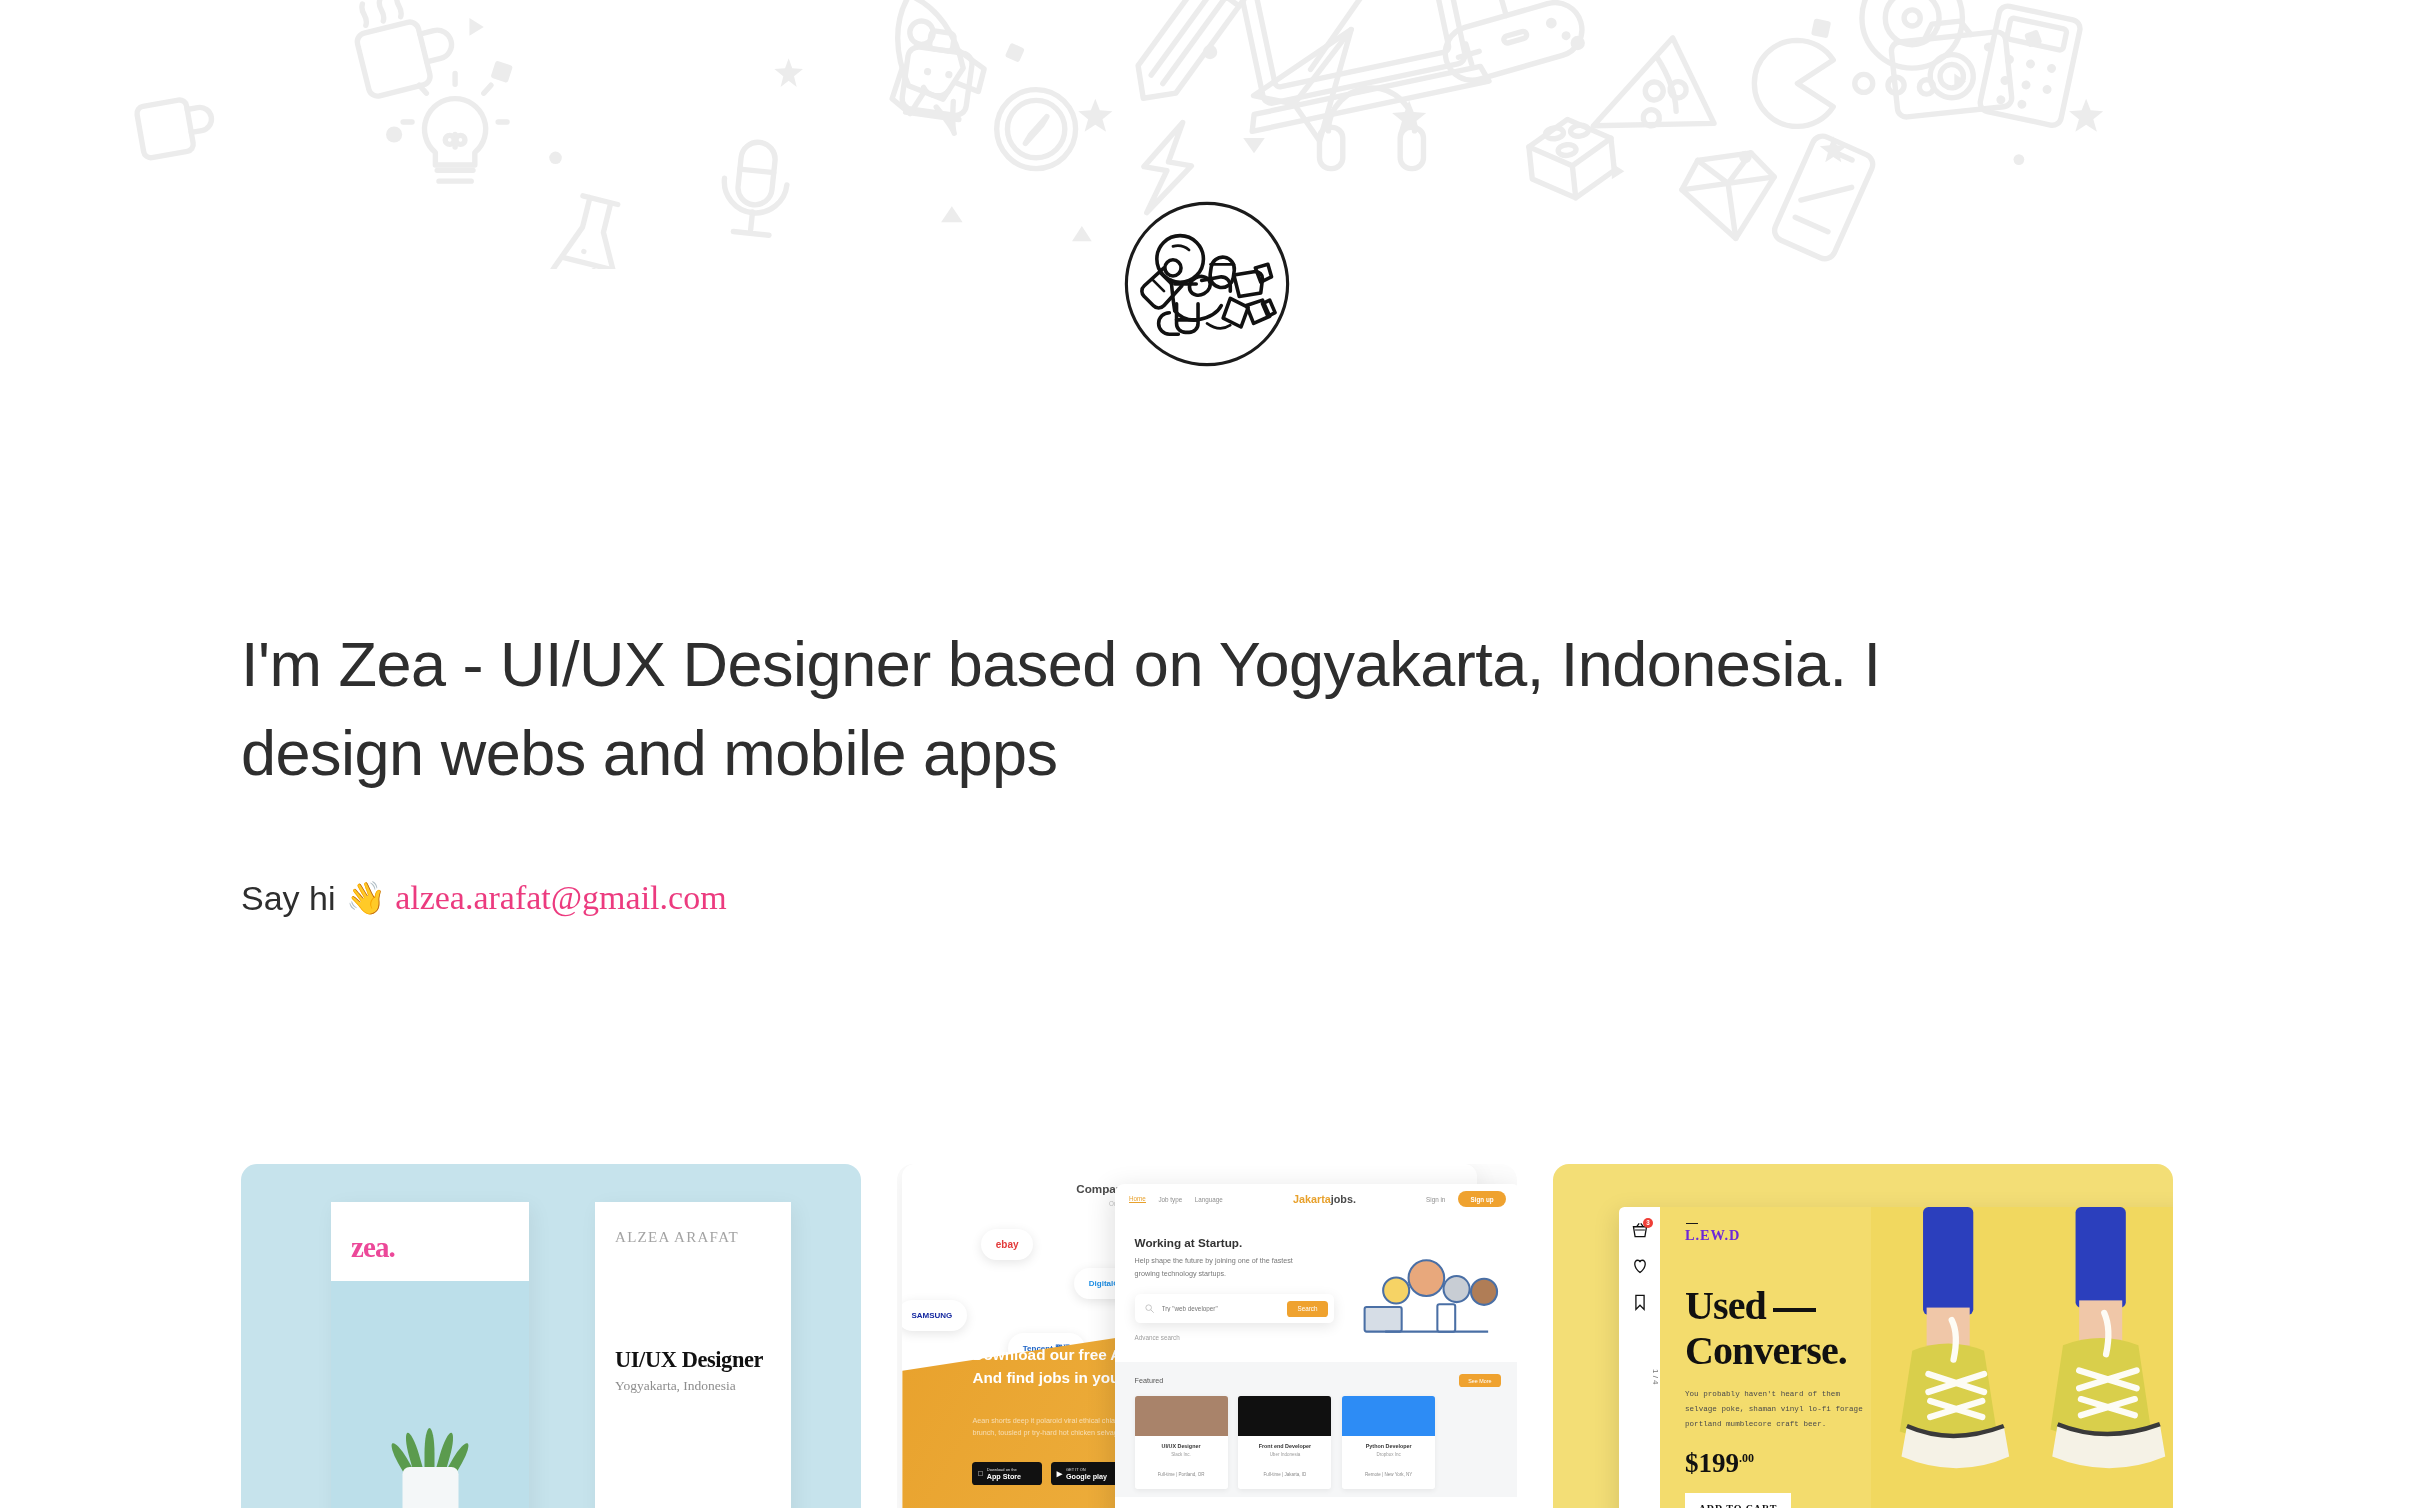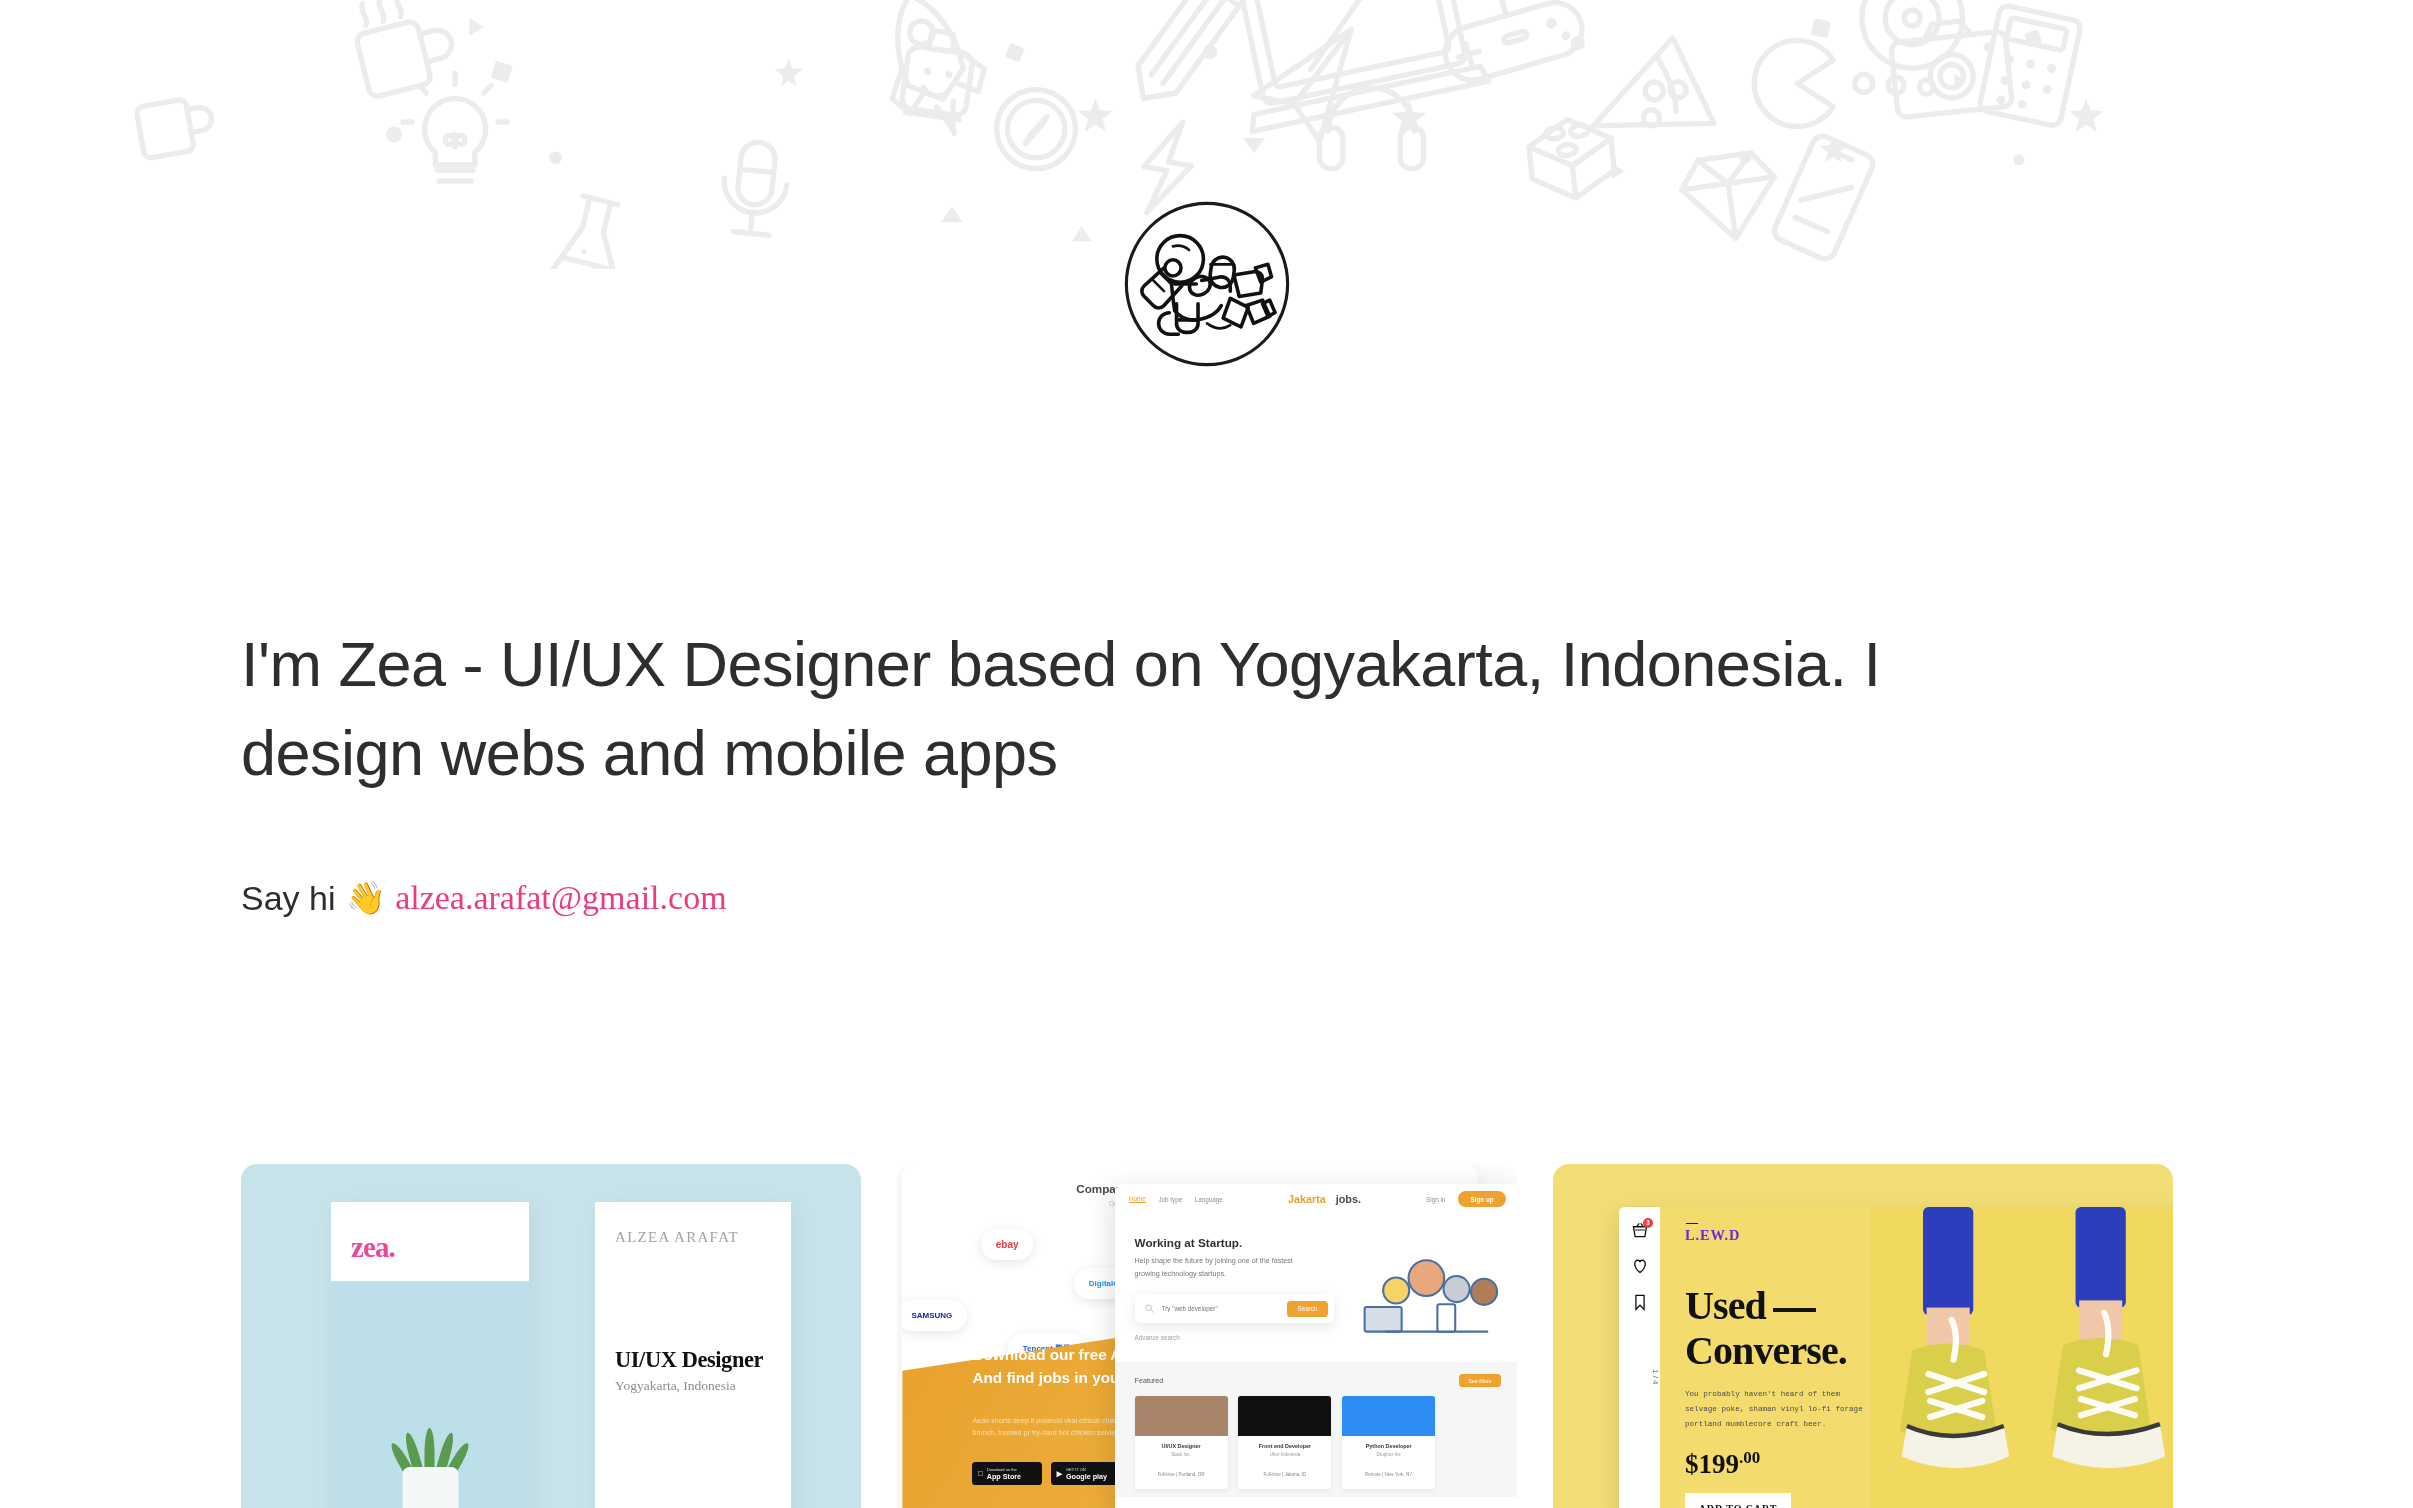--- a/index.html
+++ b/index.html
@@ -329,21 +329,21 @@
     gap: 12.6px;
     font-size: 6.3px;
     color: #8f8f8f;
   }
   .jf-brand {
     font-size: 10.8px;
     font-weight: 700;
     color: #e8a12c;
     margin: 0 auto;
   }
-  .jf-brand b { color: #4a4a4a; padding-left: 10px; }
+  .jf-brand b { color: #4a4a4a; }
   .jf-signup {
     background: #efa22f;
     color: #fff;
     border-radius: 10.8px;
     padding: 4.5px 12.6px;
     font-size: 6.3px;
     font-weight: 700;
   }
   .jf-hero {
     padding: 21.5px 20px 16px;
@@ -496,21 +496,21 @@
     color: #4b4b4b;
   }
   .shop-price {
     position: absolute;
     left: 66px; top: 241px;
     font-family: "Liberation Serif", serif;
     font-weight: 700;
     font-size: 27px;
     color: #111;
   }
-  .shop-price sup { font-size: 17px; }
+  .shop-price sup { font-size: 12px; }
   .shop-cart-btn {
     position: absolute;
     left: 66px; top: 286px;
     width: 106px; height: 30.5px;
     background: #fff;
     display: flex; align-items: center; justify-content: center;
     font-family: "Liberation Serif", serif;
     font-weight: 700;
     font-size: 10px;
     letter-spacing: 0.9px;

